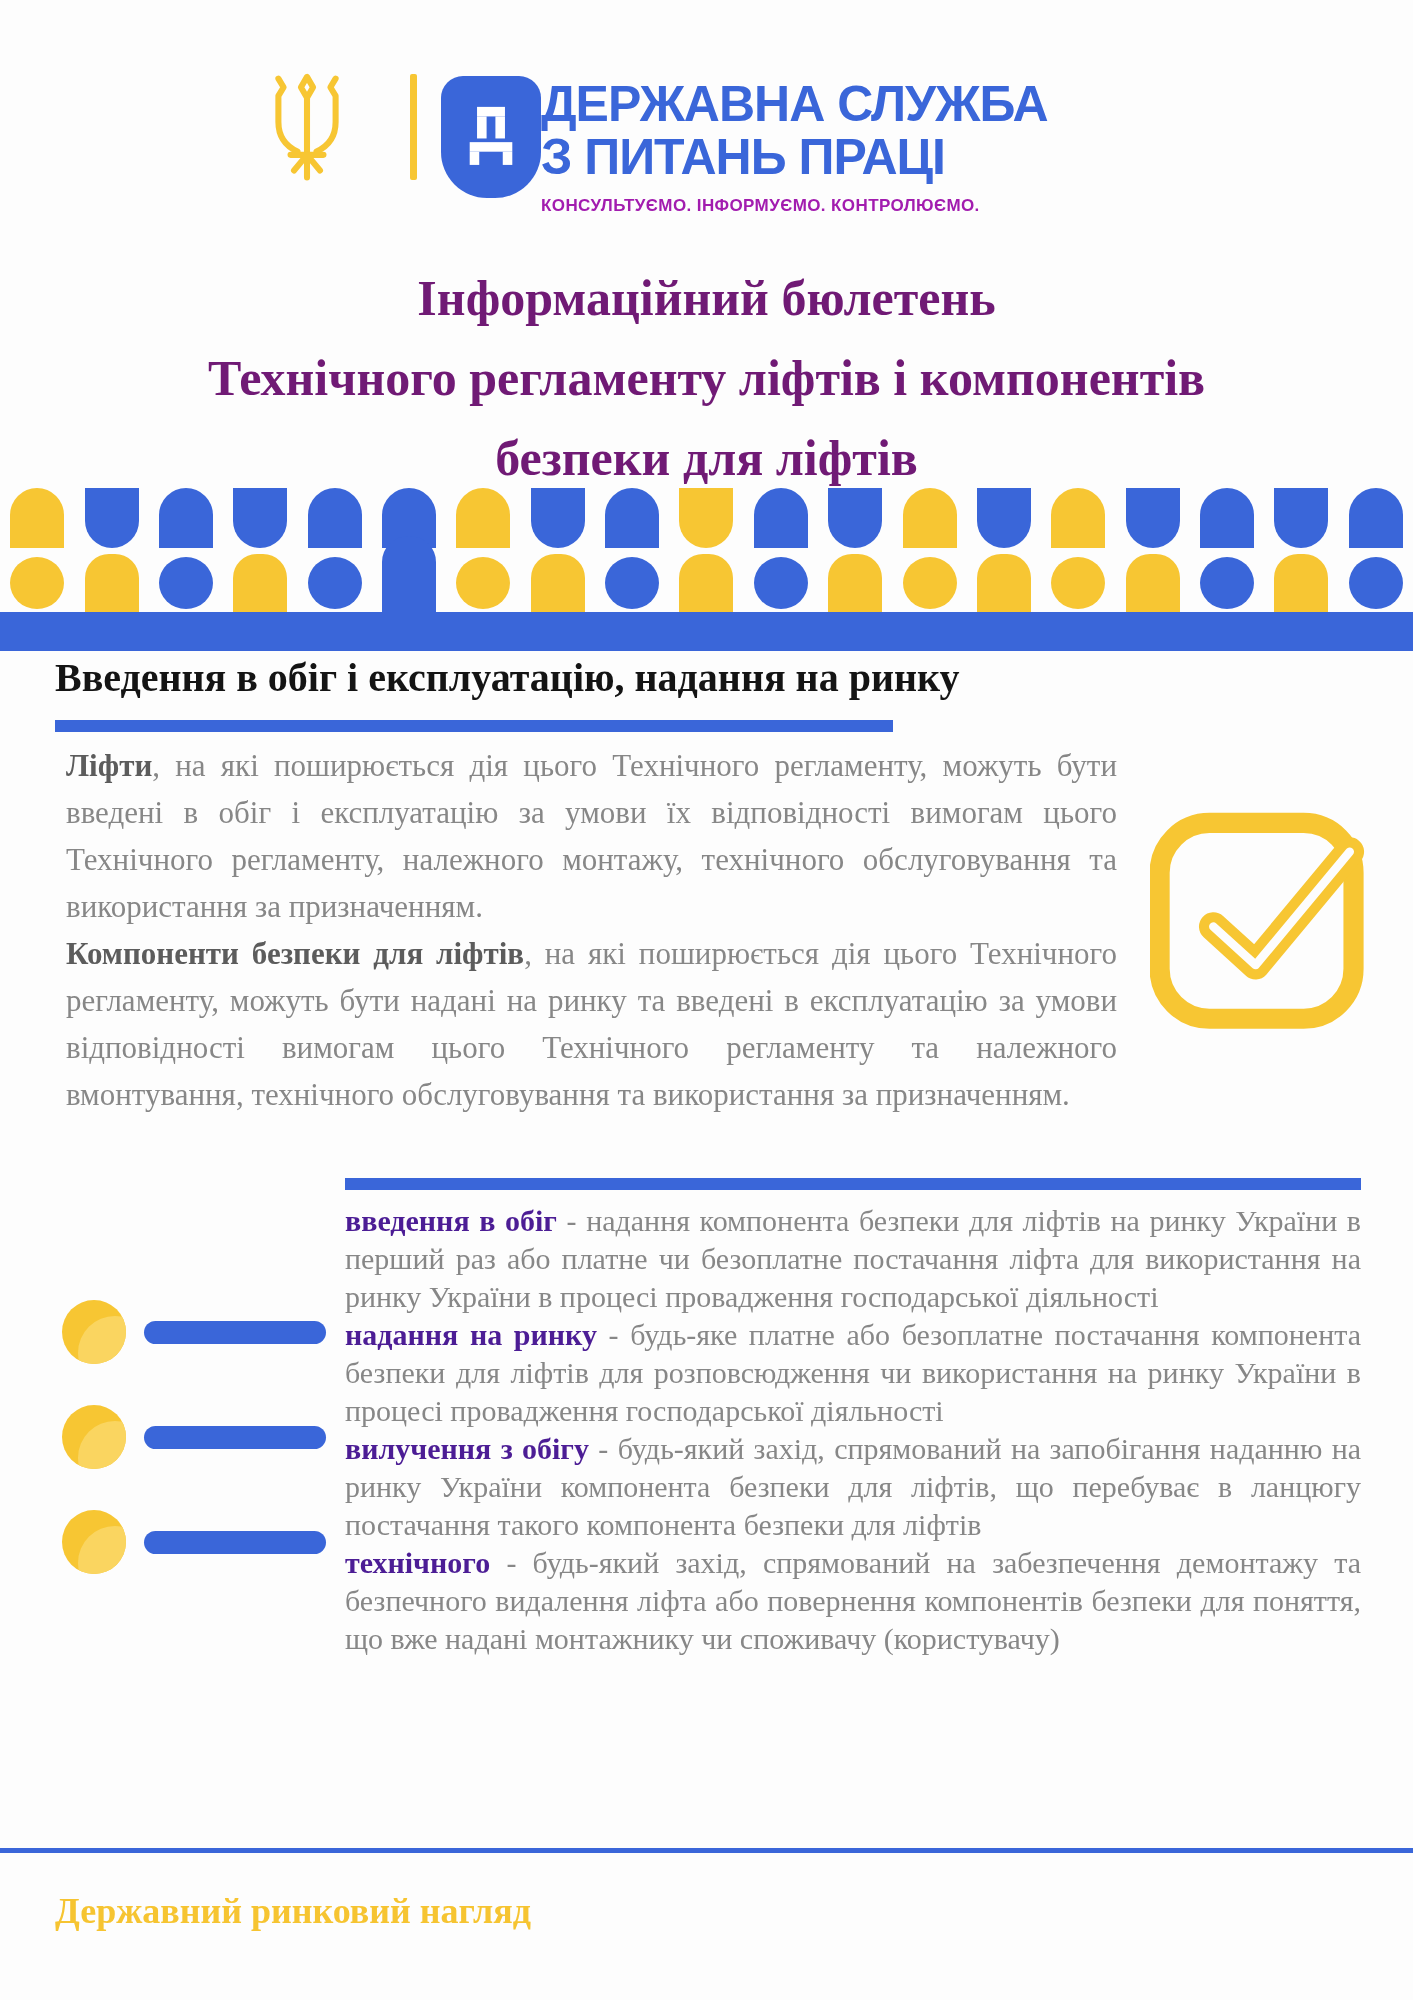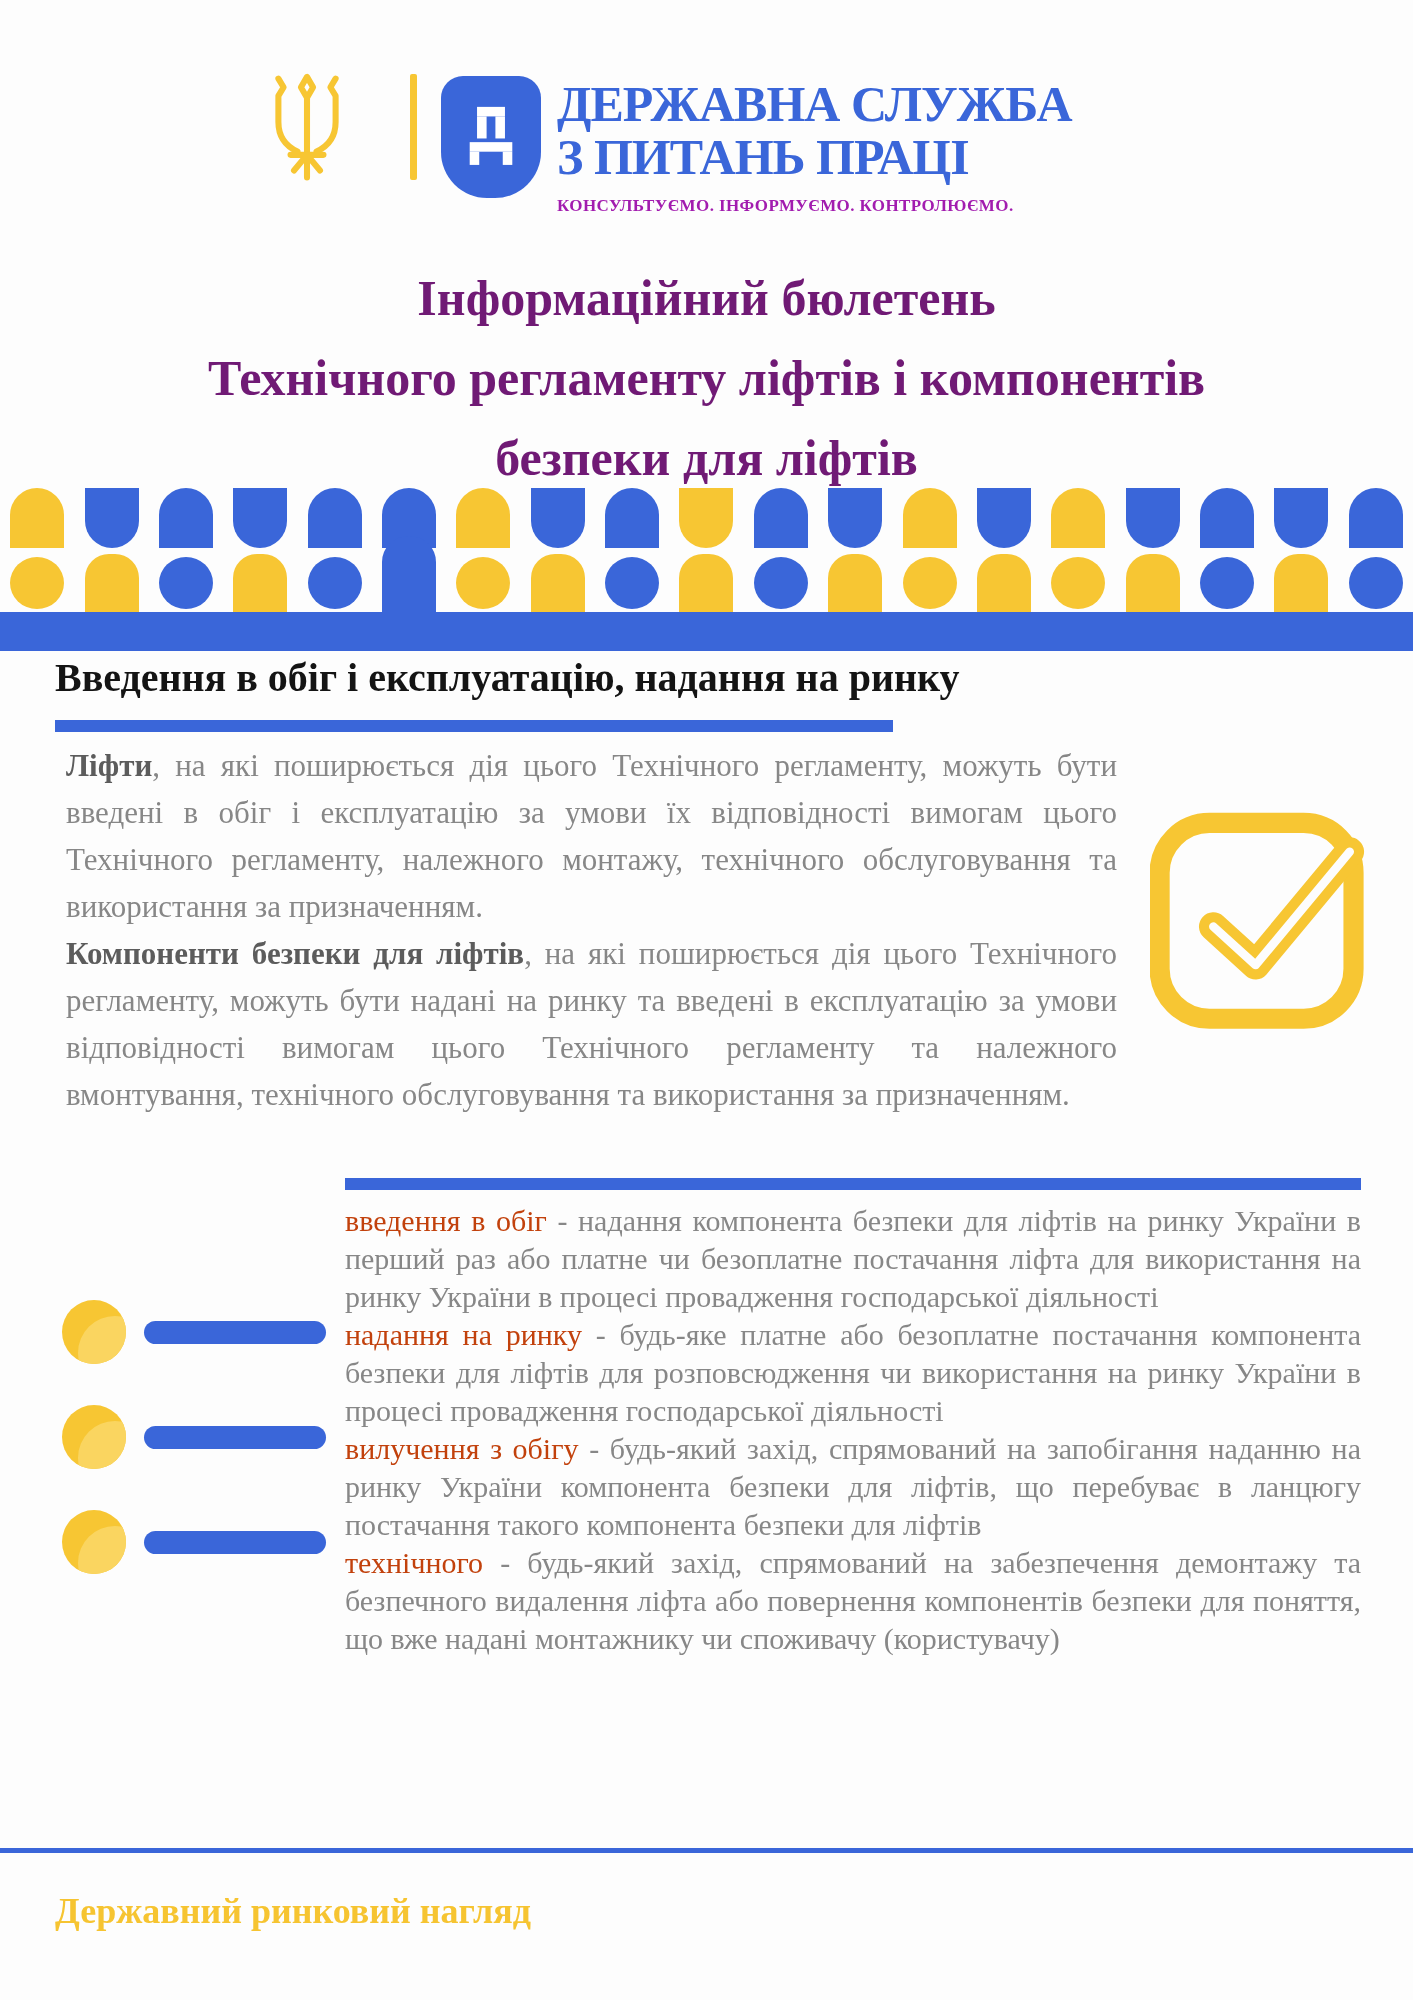--- a/index.html
+++ b/index.html
@@ -10,21 +10,21 @@
   }
   
   .header{position:absolute;left:268px;top:62px;display:flex;align-items:flex-start;}
   .trident{width:78px;height:124px;margin-top:4px;}
   .logo-divider{width:7px;height:106px;background:#F7C633;margin-left:64px;margin-top:12px;border-radius:2px;}
   .emblem{
     width:100px;height:122px;margin-left:24px;margin-top:14px;
     background:#3A66D9;border-radius:22px 22px 46px 46px;
     display:flex;align-items:center;justify-content:center;
   }
-  .org{margin-left:16px;margin-top:16px;font-family:Liberation Serif, serif;}
+  .org{margin-top:16px;font-family:Liberation Sans, sans-serif;}
   .org-line{font-size:50px;line-height:53px;font-weight:700;color:#3A66D9;letter-spacing:-1px;white-space:nowrap;}
   .org-tagline{margin-top:12px;font-size:17px;font-weight:700;color:#a21caf;letter-spacing:.4px;white-space:nowrap;}
   
   .doc-title{position:absolute;top:258px;left:0;width:1413px;text-align:center;
     font-weight:700;font-size:50px;line-height:80px;color:#701a75;}
   
   .decor{position:absolute;top:488px;left:0;width:1413px;}
   .decor-row{display:grid;grid-template-columns:repeat(19,1fr);width:1413px;}
   .row1{height:60px;margin-bottom:6px;}
   .row2{height:58px;}
@@ -46,21 +46,21 @@
     text-align:justify;text-justify:inter-word;margin-left:11px;}
   .body-copy p{margin:0;}
   .lead{font-weight:700;color:#5c5c5c;}
   
   .check-icon{position:absolute;left:1150px;top:798px;width:240px;height:238px;}
   
   .section2{position:absolute;top:1160px;left:345px;width:1016px;}
   .terms{margin-top:12px;font-size:30px;line-height:38px;color:#878787;
     text-align:justify;text-justify:inter-word;}
   .terms p{margin:0;}
-  .term{font-weight:400;color:#c2410c;}
+  .term{font-weight:700;color:#4c1d95;}
   
   .bullets{position:absolute;left:62px;top:1300px;width:286px;}
   .bullet-item{display:flex;align-items:center;margin-bottom:41px;}
   .bullet-dot{position:relative;width:64px;height:64px;border-radius:50%;
     background:#F7C633;overflow:hidden;flex:0 0 64px;}
   .bullet-dot::after{content:"";position:absolute;left:16px;top:16px;width:74px;height:74px;
     border-radius:50%;background:#FAD560;}
   .bullet-bar{width:182px;height:23px;border-radius:12px;background:#3A66D9;margin-left:18px;}
   
   .footer-divider{position:absolute;left:0;top:1848px;width:1413px;height:5px;background:#3A66D9;}

